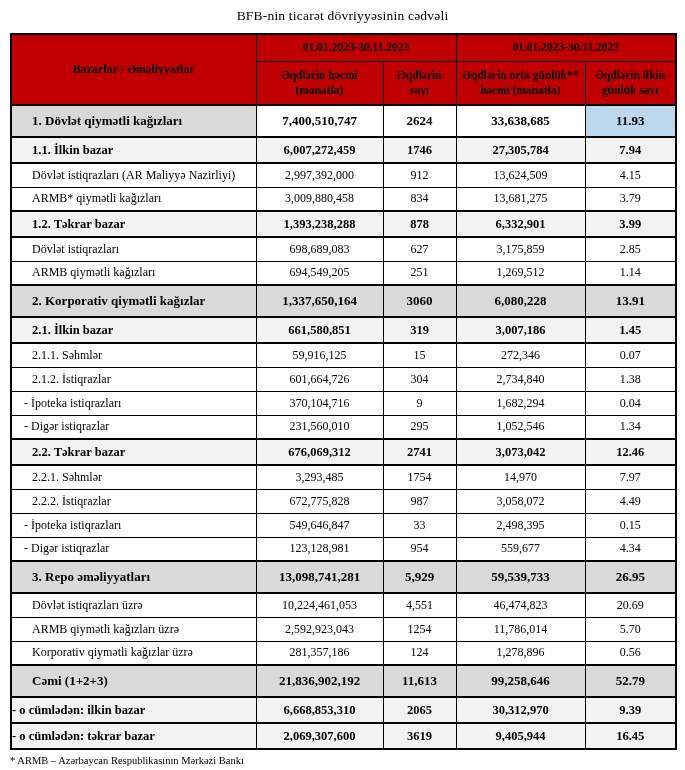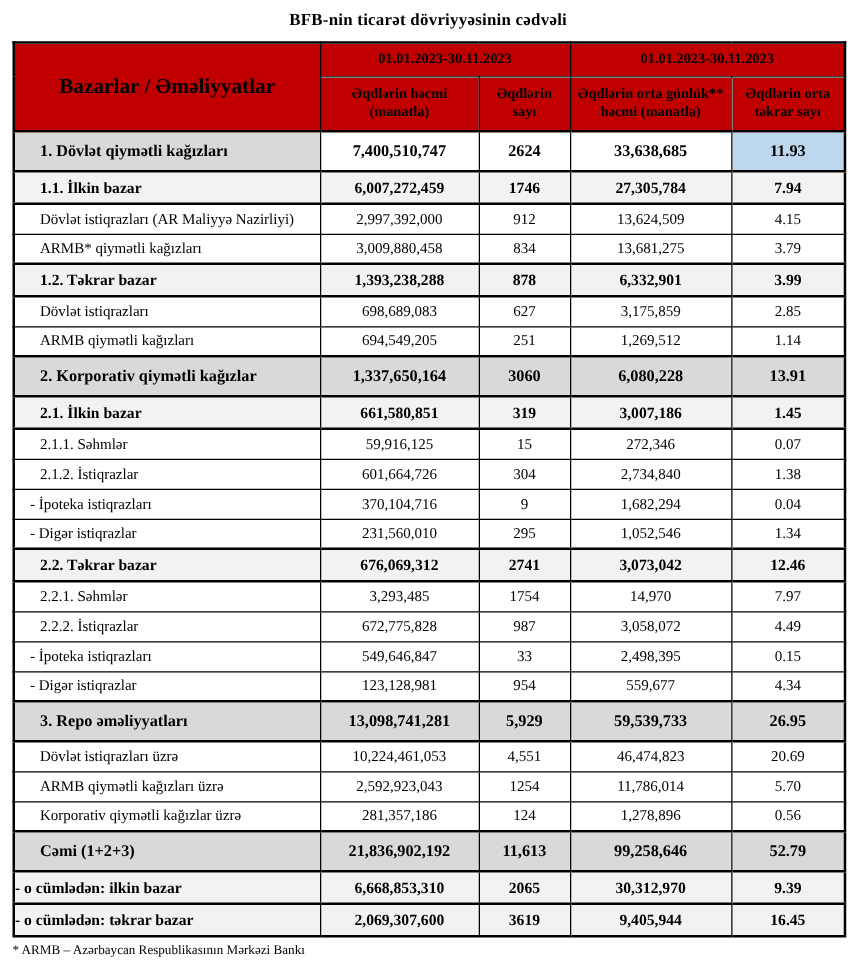--- a/index.html
+++ b/index.html
@@ -7,21 +7,21 @@
   body {
     width: 685px;
     height: 770px;
     font-family: "Liberation Serif", "DejaVu Serif", serif;
     color: #000;
     overflow: hidden;
   }
   .page { width: 685px; padding: 8px 10px 0 10px; }
   .title {
     text-align: center;
-    font-weight: bold;
+    font-weight: normal;
     font-size: 13.5px;
     margin-bottom: 9px;
     letter-spacing: 0.2px;
   }
   table {
     border-collapse: collapse;
     table-layout: fixed;
     width: 665px;
     border: 2px solid #000;
   }
@@ -34,21 +34,21 @@
     background: var(--red);
     color: #000;
     font-weight: bold;
     font-size: 11.5px;
     line-height: 1.3;
     text-align: center;
     padding: 2px 3px;
   }
   thead tr.period-row th { height: 27px; border-bottom: 1px solid #000; }
   thead tr.sub-row th { height: 44px; }
-  th.markets { font-size: 17px; }
+  th.markets { font-size: 12px; }
   tbody td { padding: 2px 6px; font-size: 12px; }
   td.label { text-align: left; padding-left: 20px; }
   td.val { text-align: center; }
   tr.detail td { height: 24px; background: #fff; }
   tr.dash td { height: 24px; background: #fff; margin-left: 36px; }
   tr.dash td.label { padding-left: 12px; }
   tr.subsection td, tr.totalsub td {
     background: var(--light);
     font-weight: bold;
     font-size: 12.5px;
@@ -87,21 +87,21 @@
     <thead>
       <tr class="period-row">
         <th rowspan="2" class="markets">Bazarlar / Əməliyyatlar</th>
         <th colspan="2">01.01.2023-30.11.2023</th>
         <th colspan="2">01.01.2023-30.11.2023</th>
       </tr>
       <tr class="sub-row">
         <th>Əqdlərin həcmi (manatla)</th>
         <th>Əqdlərin sayı</th>
         <th>Əqdlərin orta günlük** həcmi (manatla)</th>
-        <th>Əqdlərin orta təkrar sayı</th>
+        <th>Əqdlərin ilkin günlük sayı</th>
       </tr>
     </thead>
     <tbody>
         <tr class="section1">
           <td class="label">1. Dövlət qiymətli kağızları</td>
           <td class="val">7,400,510,747</td>
           <td class="val">2624</td>
           <td class="val">33,638,685</td>
           <td class="val hl">11.93</td>
         </tr>

